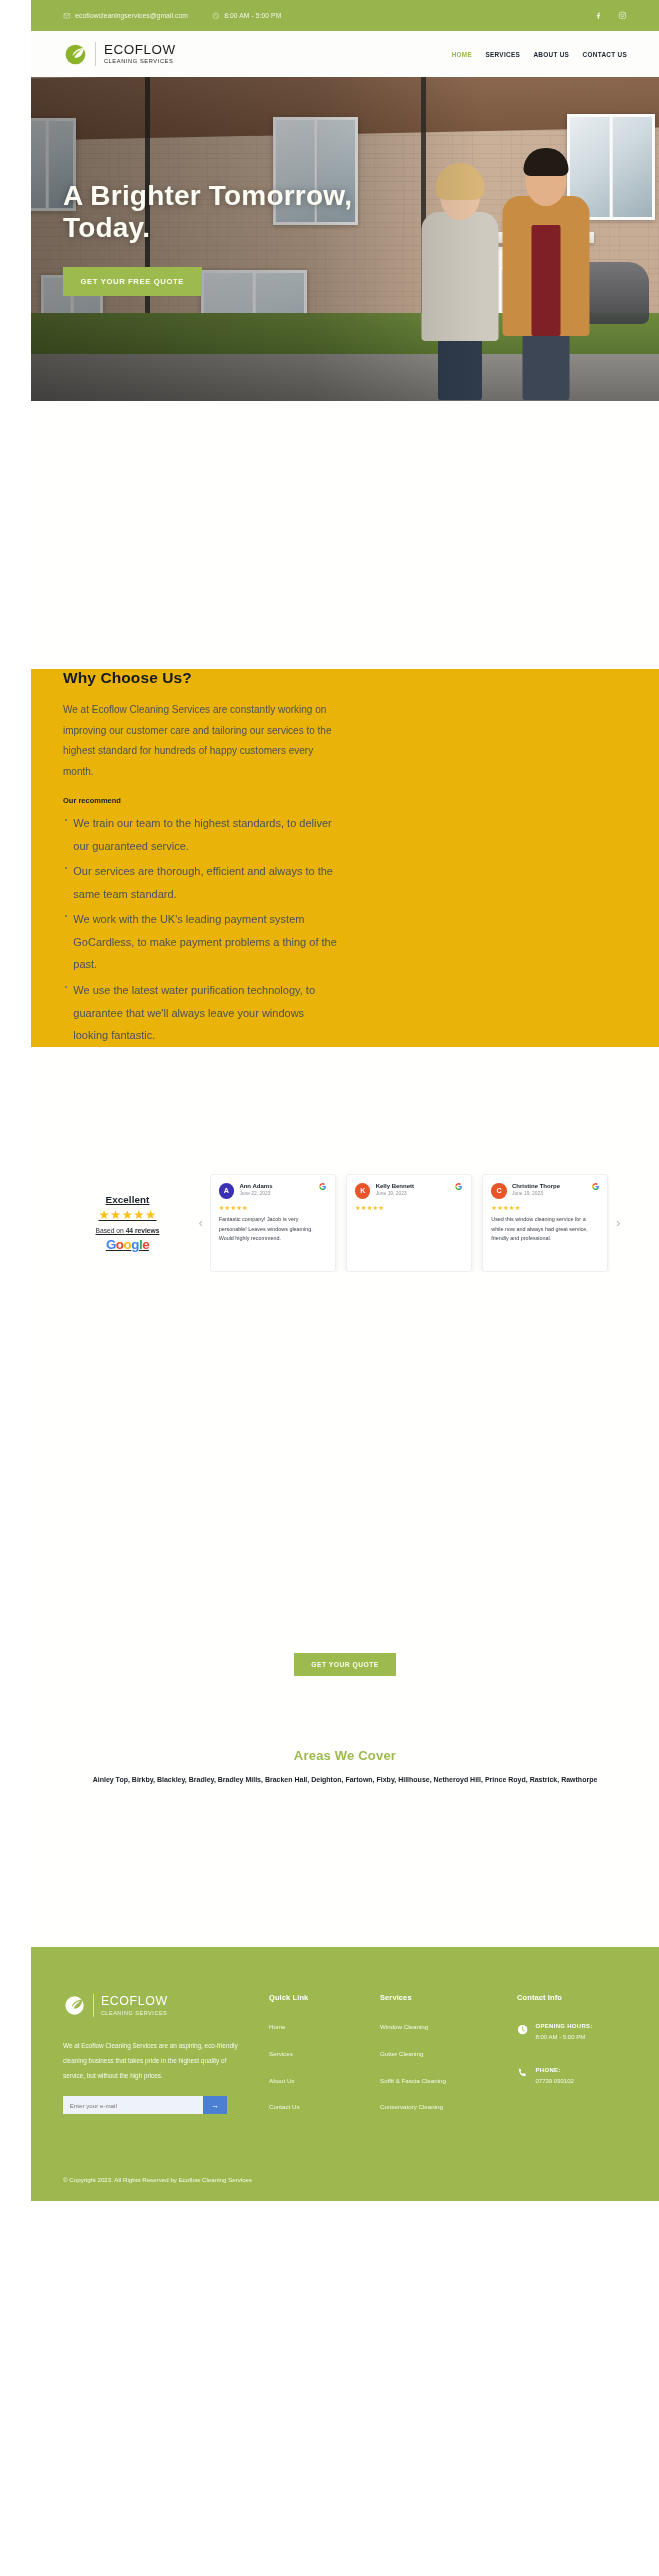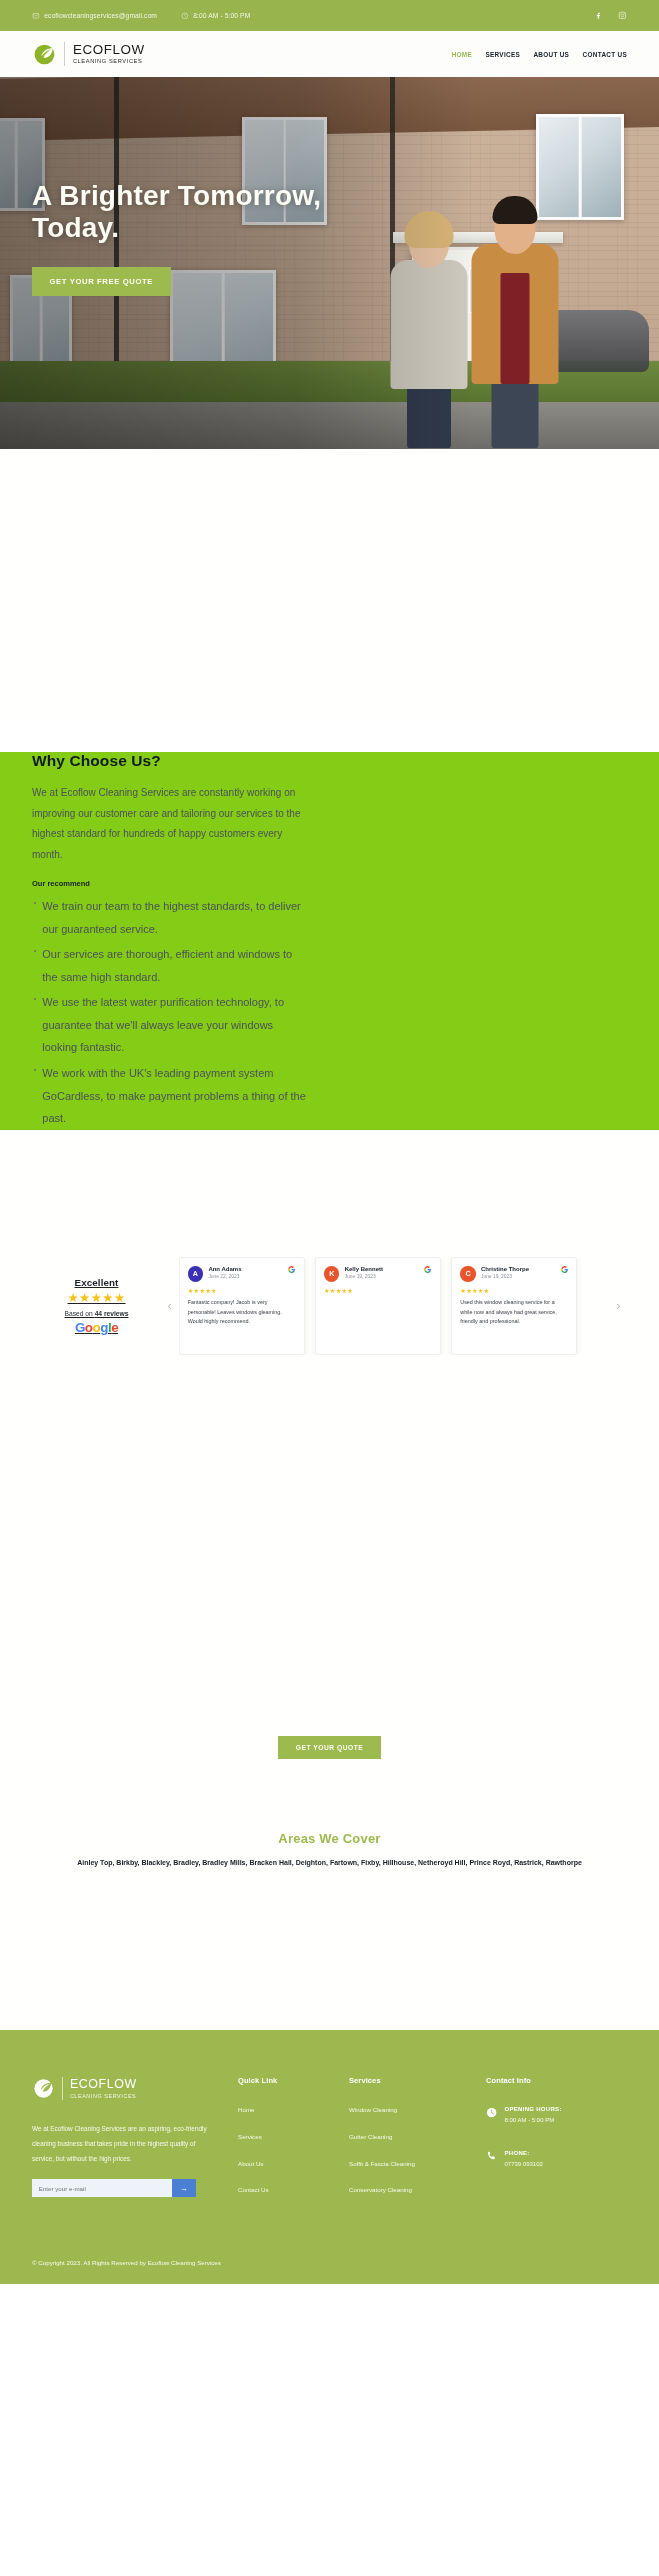--- a/index.html
+++ b/index.html
@@ -3,21 +3,21 @@
 <meta charset="utf-8">
 <style>
   * { box-sizing: border-box; margin: 0; padding: 0; }
   html, body { width: 659px; }
   body {
     font-family: "Liberation Sans", sans-serif;
     background: #ffffff;
     color: #222;
     -webkit-font-smoothing: antialiased;
   }
-  .page { width: 659px; position: relative; }
+  .page { width: 659px; position: relative; padding-left: 31px; }
 
   
   .topbar {
     background: #97b44d;
     height: 31px;
     display: flex;
     align-items: center;
     padding: 0 32px;
     color: #f4f7e9;
     font-size: 6.7px;
@@ -54,21 +54,21 @@
   }
   .nav-links { margin-left: auto; display: flex; align-items: center; gap: 13.4px; }
   .nav-link {
     font-size: 6.4px; font-weight: 700; letter-spacing: 0.3px;
     color: #16202b; text-decoration: none; cursor: pointer;
   }
   .nav-link.active { color: #98b64f; }
 
   
   .hero {
-    height: 372px;
+    height: 324px;
     position: relative;
     overflow: hidden;
     background: #be185d;
   }
   .hero-photo { position: absolute; inset: 0; }
   
   .sky {
     position:absolute; left:0; right:0; top:0; height:77px;
     background: linear-gradient(#cfd7dd, #dfe3e2);
   }
@@ -149,22 +149,21 @@
     padding: 9.8px 17.5px; border: none; cursor: pointer;
     font-family: "Liberation Sans", sans-serif;
   }
 
   
   .blank { background: #fffffe; }
 
   
   .why {
     padding: 0 32px;
-    background: #84cc16;
-    margin-top: 35px;
+    background: #eab308;
   }
   .why-h {
     font-size: 15.5px; font-weight: 700; color: #121a24; letter-spacing: 0.1px;
   }
   .why-p {
     margin-top: 13.4px; max-width: 278px;
     font-size: 10px; line-height: 2.05; color: #4c5158; font-weight: 400;
   }
   .why-sub {
     margin-top: 13.4px; font-size: 7.5px; font-weight: 700; color: #1a2029;
@@ -391,23 +390,23 @@
   </div>
 
   <div class="blank" style="height:268px;"></div>
 
   <div class="why">
     <h2 class="why-h">Why Choose Us?</h2>
     <p class="why-p">We at Ecoflow Cleaning Services are constantly working on improving our customer care and tailoring our services to the highest standard for hundreds of happy customers every month.</p>
     <div class="why-sub">Our recommend</div>
     <ul class="why-list">
       <li>We train our team to the highest standards, to deliver our guaranteed service.</li>
-      <li>Our services are thorough, efficient and windows to the same high standard.</li>
+      <li>Our services are thorough, efficient and always to the same team standard.</li>
+      <li>We work with the UK's leading payment system GoCardless, to make payment problems a thing of the past.</li>
       <li>We use the latest water purification technology, to guarantee that we'll always leave your windows looking fantastic.</li>
-      <li>We work with the UK's leading payment system GoCardless, to make payment problems a thing of the past.</li>
     </ul>
   </div>
 
   <div class="blank" style="height:124px;"></div>
 
   <div class="reviews">
     <div class="rv-summary">
       <div class="rv-excellent">Excellent</div>
       <div class="rv-stars">★★★★★</div>
       <div class="rv-based">

